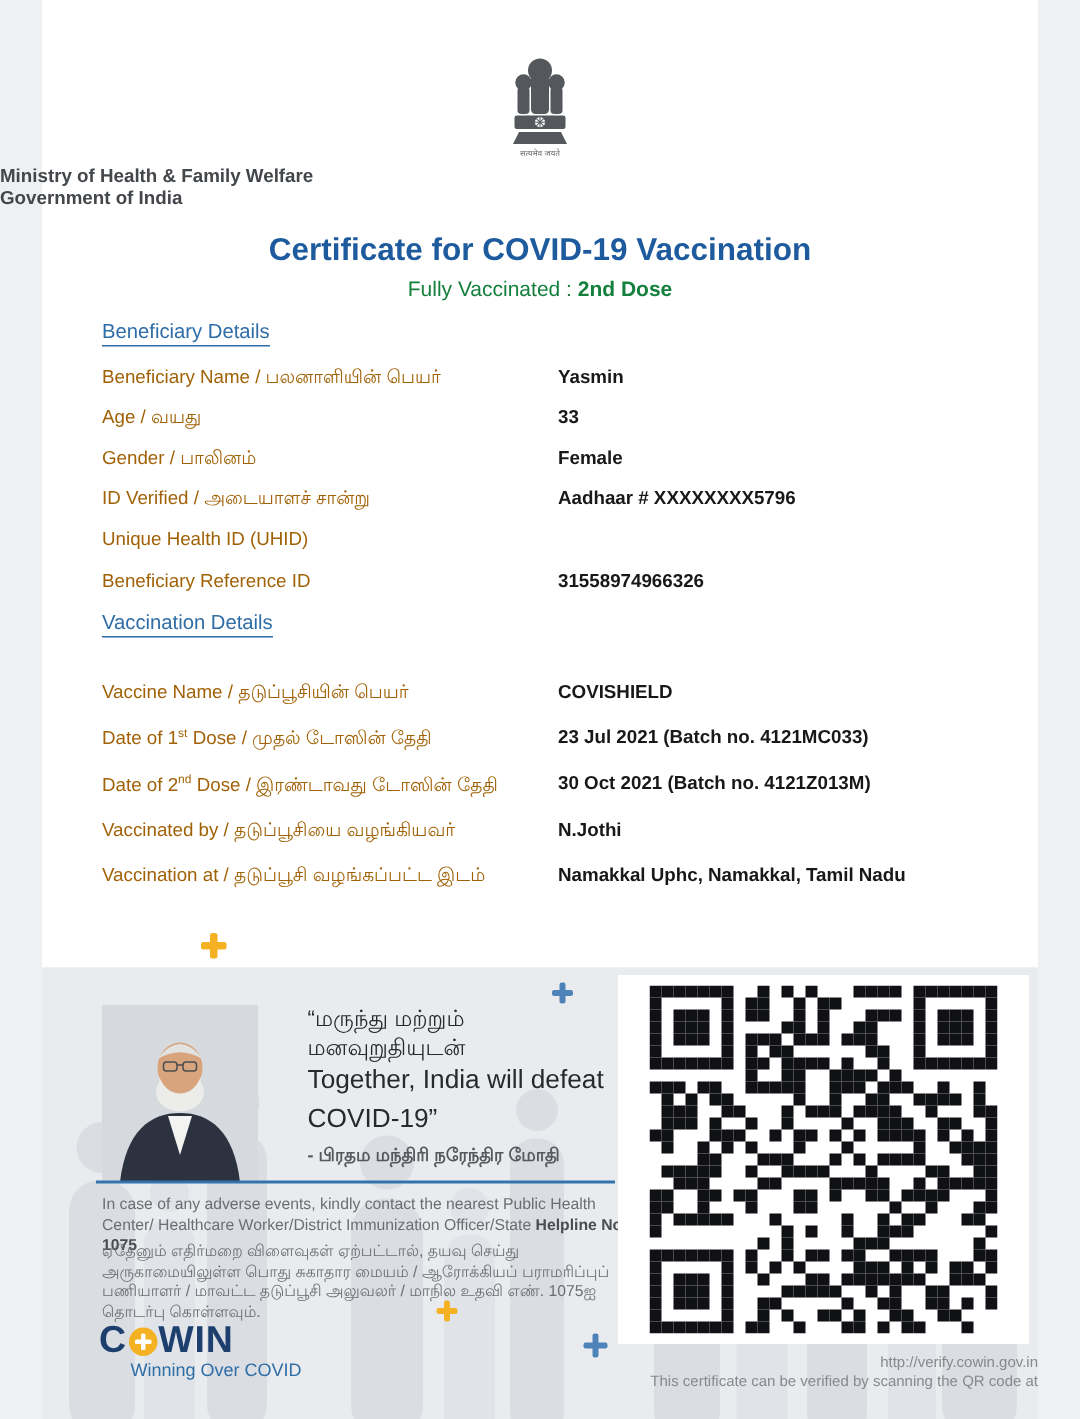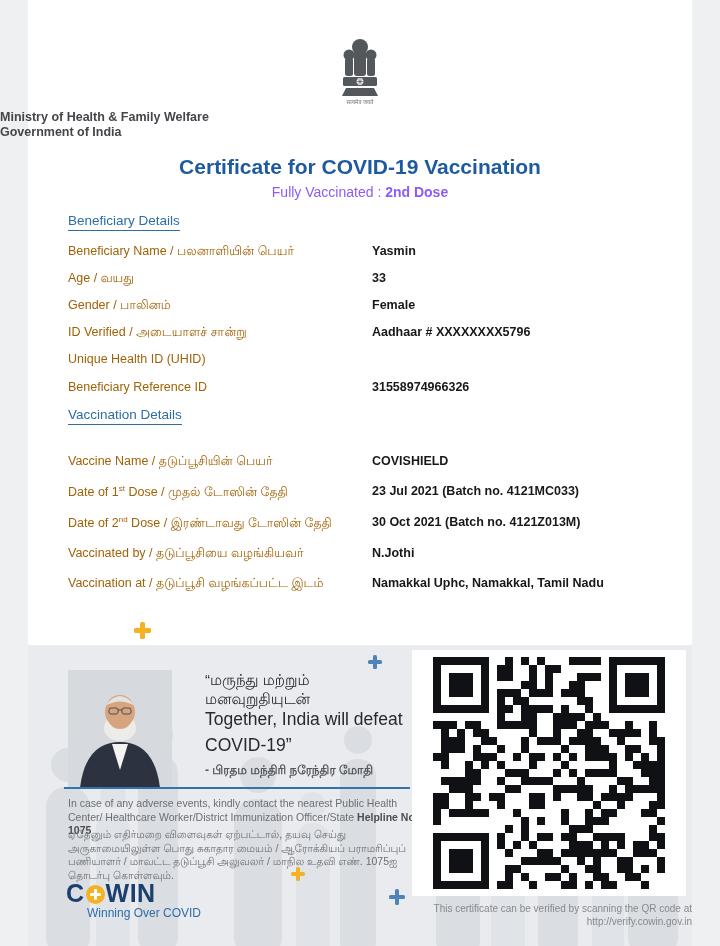--- a/index.html
+++ b/index.html
@@ -12,21 +12,21 @@
   .abs{position:absolute}
   
   .card{left:28px;top:0;width:664px;height:645px;background:#ffffff;z-index:0}
   .banner{left:28px;top:645px;width:664px;height:301px;background:#e9ebee;overflow:hidden;z-index:0}
   .crowd{position:absolute;inset:0}
   
   .emblem{left:337px;top:36px;width:46px;height:72px;z-index:2}
   .ministry{left:0;width:704px;font-weight:bold;color:#43464a;font-size:12.5px;z-index:2}
   .m1{top:110px}.m2{top:125px}
   .title{left:0;width:720px;top:155px;text-align:center;font-size:21px;font-weight:bold;color:#1e5b9e;z-index:2}
-  .subtitle{left:0;width:720px;top:184px;text-align:center;font-size:14px;color:#8b5cf6;z-index:2}
+  .subtitle{left:0;width:720px;top:184px;text-align:center;font-size:14px;color:#15803d;z-index:2}
   .subtitle b{font-weight:bold}
   
   .sect{left:68px;font-size:13.5px;font-weight:normal;color:#2e6da6;z-index:2}
   .sect span{border-bottom:1.5px solid #2e6da6;padding-bottom:2px}
   .row{left:68px;width:600px;height:18px;z-index:2}
   .row .lbl{position:absolute;left:0;top:0;font-size:12.5px;color:#a16207;white-space:nowrap}
   .row .val{position:absolute;left:304px;top:0;font-size:12.5px;font-weight:bold;color:#17181a;white-space:nowrap}
   .ord{vertical-align:super;font-size:8px}
   
   .plus{z-index:3}
@@ -621,15 +621,15 @@
       <rect x="96" y="224" width="8" height="8" fill="#101114"></rect>
       <rect x="128" y="224" width="8" height="8" fill="#101114"></rect>
       <rect x="136" y="224" width="8" height="8" fill="#101114"></rect>
       <rect x="152" y="224" width="8" height="8" fill="#101114"></rect>
       <rect x="168" y="224" width="8" height="8" fill="#101114"></rect>
       <rect x="176" y="224" width="8" height="8" fill="#101114"></rect>
       <rect x="208" y="224" width="8" height="8" fill="#101114"></rect>
     </svg>
 </div>
 <div class="abs qr-caption">
+  <div>http://verify.cowin.gov.in</div>
   <div>This certificate can be verified by scanning the QR code at</div>
-  <div>http://verify.cowin.gov.in</div>
 </div>
 
 </body></html>

